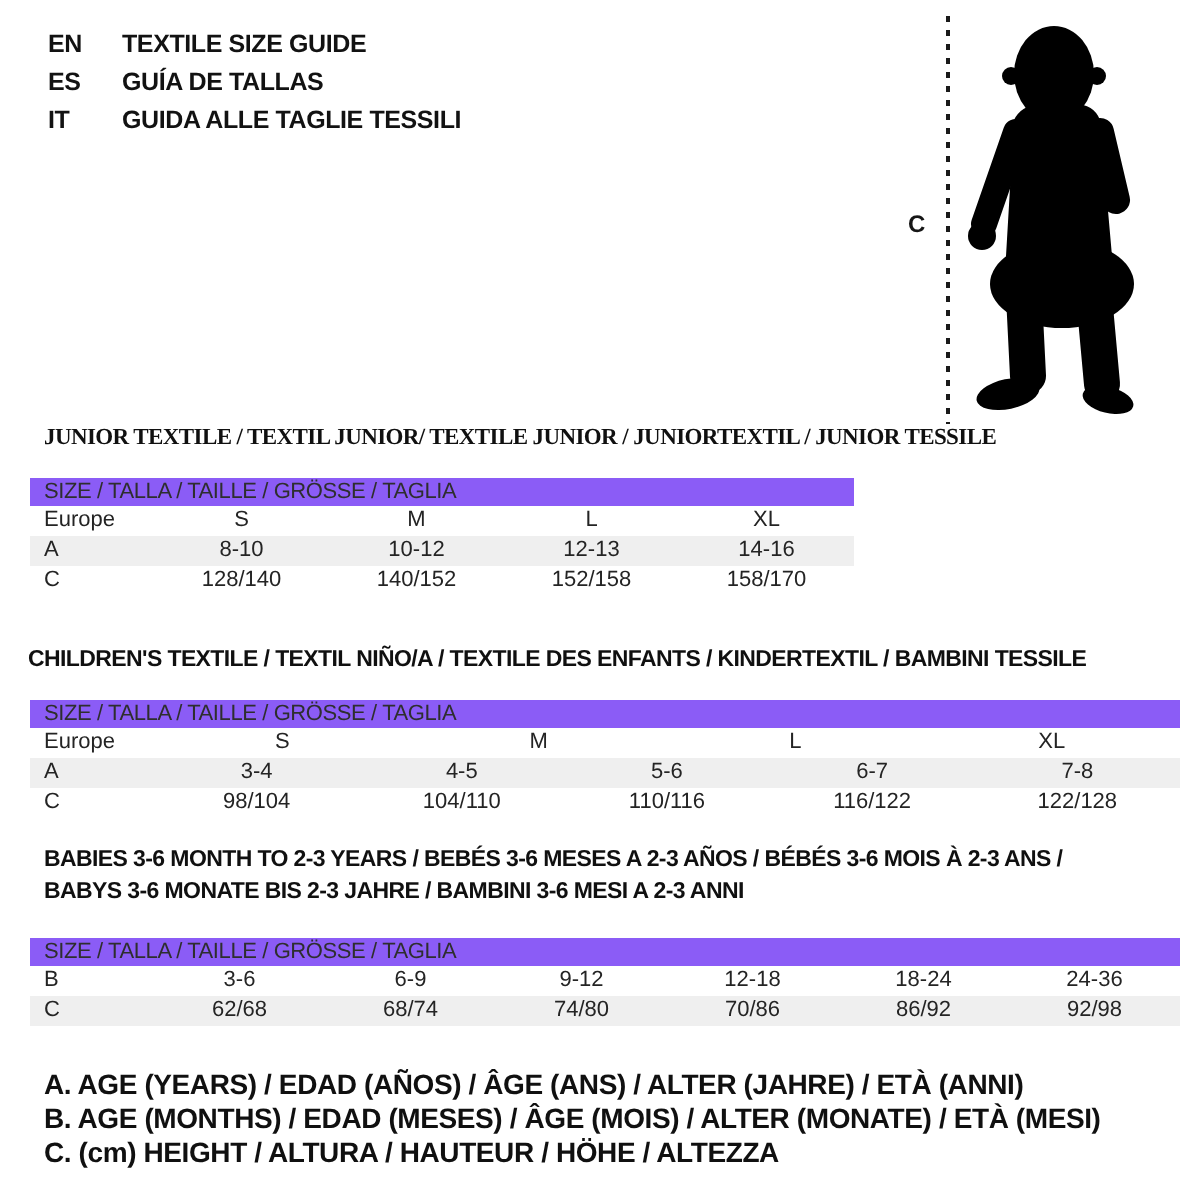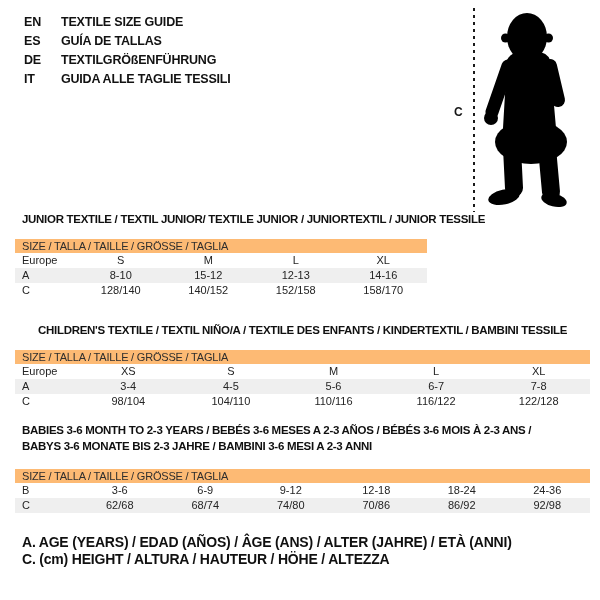--- a/index.html
+++ b/index.html
@@ -21,45 +21,41 @@
     left:473px;top:8px;width:2px;height:204px;
     background:repeating-linear-gradient(to bottom,#1a1a1a 0 3px,transparent 3px 7px);
   }
   .c-label{left:454px;top:105px;font-weight:bold;font-size:12px;}
 
   
   .sec-title{font-weight:bold;font-size:11.5px;letter-spacing:-0.3px;color:#101010;white-space:nowrap;}
 
   
   .size-table{font-size:11px;color:#242424;}
-  .bar{background:#fdba74;height:14px;line-height:14px;padding-left:7px;color:#2e2e2e;letter-spacing:-0.2px;}
+  .bar{background:#8b5cf6;height:14px;line-height:14px;padding-left:7px;color:#2e2e2e;letter-spacing:-0.2px;}
   .trow{display:flex;height:15px;line-height:15px;}
   .trow .lbl{width:55px;padding-left:7px;}
   .trow .c{flex:1;text-align:center;}
   .trow.alt{background:#efefef;}
 
   
   .footnotes{left:22px;top:534px;font-weight:bold;font-size:14px;letter-spacing:-0.2px;color:#101010;}
   .footnotes div{height:17px;line-height:17px;white-space:nowrap;}
 </style>
 </head>
 <body>
 
 <div class="abs langs">
   <div class="lang-row">
     <span class="lang-code">EN</span>
     <span>TEXTILE SIZE GUIDE</span>
   </div>
   <div class="lang-row">
     <span class="lang-code">ES</span>
     <span>GUÍA DE TALLAS</span>
-  </div>
-  <div class="lang-row">
-    <span class="lang-code">DE</span>
-    <span>TEXTILGRÖßENFÜHRUNG</span>
   </div>
   <div class="lang-row">
     <span class="lang-code">IT</span>
     <span>GUIDA ALLE TAGLIE TESSILI</span>
   </div>
 </div>
 
 <div class="abs dotline"></div>
 <div class="abs c-label">C</div>
 <svg class="abs" style="left:478px;top:8px;" width="112" height="202" viewBox="0 0 112 202" aria-hidden="true">
@@ -78,54 +74,53 @@
     <ellipse cx="53" cy="134" rx="36" ry="22"></ellipse>
 
     <line x1="34" y1="140" x2="36" y2="180" stroke="#000" stroke-width="18" stroke-linecap="round"></line>
     <line x1="69" y1="140" x2="73" y2="184" stroke="#000" stroke-width="18" stroke-linecap="round"></line>
 
     <ellipse cx="26" cy="189" rx="16" ry="7.5" transform="rotate(-12 26 189)"></ellipse>
     <ellipse cx="76" cy="192" rx="13" ry="6.5" transform="rotate(14 76 192)"></ellipse>
   </g>
 </svg>
 
-<div class="abs sec-title" style="left:22px;top:213px;">JUNIOR TEXTILE / TEXTIL JUNIOR/ TEXTILE JUNIOR / JUNIORTEXTIL / JUNIOR TESSILE</div>
+<div class="abs sec-title" style="left:22px;top:213px;font-family:Liberation Serif, serif;">JUNIOR TEXTILE / TEXTIL JUNIOR/ TEXTILE JUNIOR / JUNIORTEXTIL / JUNIOR TESSILE</div>
 
 <div class="abs size-table" style="left:15px;top:239px;width:412px;">
   <div class="bar">SIZE / TALLA / TAILLE / GRÖSSE / TAGLIA</div>
   <div class="trow">
     <span class="lbl">Europe</span>
     <span class="c">S</span>
     <span class="c">M</span>
     <span class="c">L</span>
     <span class="c">XL</span>
   </div>
   <div class="trow alt">
     <span class="lbl">A</span>
     <span class="c">8-10</span>
-    <span class="c">15-12</span>
+    <span class="c">10-12</span>
     <span class="c">12-13</span>
     <span class="c">14-16</span>
   </div>
   <div class="trow">
     <span class="lbl">C</span>
     <span class="c">128/140</span>
     <span class="c">140/152</span>
     <span class="c">152/158</span>
     <span class="c">158/170</span>
   </div>
 </div>
 
-<div class="abs sec-title" style="left:38px;top:324px;">CHILDREN'S TEXTILE / TEXTIL NIÑO/A / TEXTILE DES ENFANTS / KINDERTEXTIL / BAMBINI TESSILE</div>
+<div class="abs sec-title" style="left:14px;top:324px;">CHILDREN'S TEXTILE / TEXTIL NIÑO/A / TEXTILE DES ENFANTS / KINDERTEXTIL / BAMBINI TESSILE</div>
 
 <div class="abs size-table" style="left:15px;top:350px;width:575px;">
   <div class="bar">SIZE / TALLA / TAILLE / GRÖSSE / TAGLIA</div>
   <div class="trow">
     <span class="lbl">Europe</span>
-    <span class="c">XS</span>
     <span class="c">S</span>
     <span class="c">M</span>
     <span class="c">L</span>
     <span class="c">XL</span>
   </div>
   <div class="trow alt">
     <span class="lbl">A</span>
     <span class="c">3-4</span>
     <span class="c">4-5</span>
     <span class="c">5-6</span>
@@ -162,14 +157,15 @@
     <span class="c">68/74</span>
     <span class="c">74/80</span>
     <span class="c">70/86</span>
     <span class="c">86/92</span>
     <span class="c">92/98</span>
   </div>
 </div>
 
 <div class="abs footnotes">
   <div>A. AGE (YEARS) / EDAD (AÑOS) / ÂGE (ANS) / ALTER (JAHRE) / ETÀ (ANNI)</div>
+  <div>B. AGE (MONTHS) / EDAD (MESES) / ÂGE (MOIS) / ALTER (MONATE) / ETÀ (MESI)</div>
   <div>C. (cm) HEIGHT / ALTURA / HAUTEUR / HÖHE / ALTEZZA</div>
 </div>
 
 </body></html>

